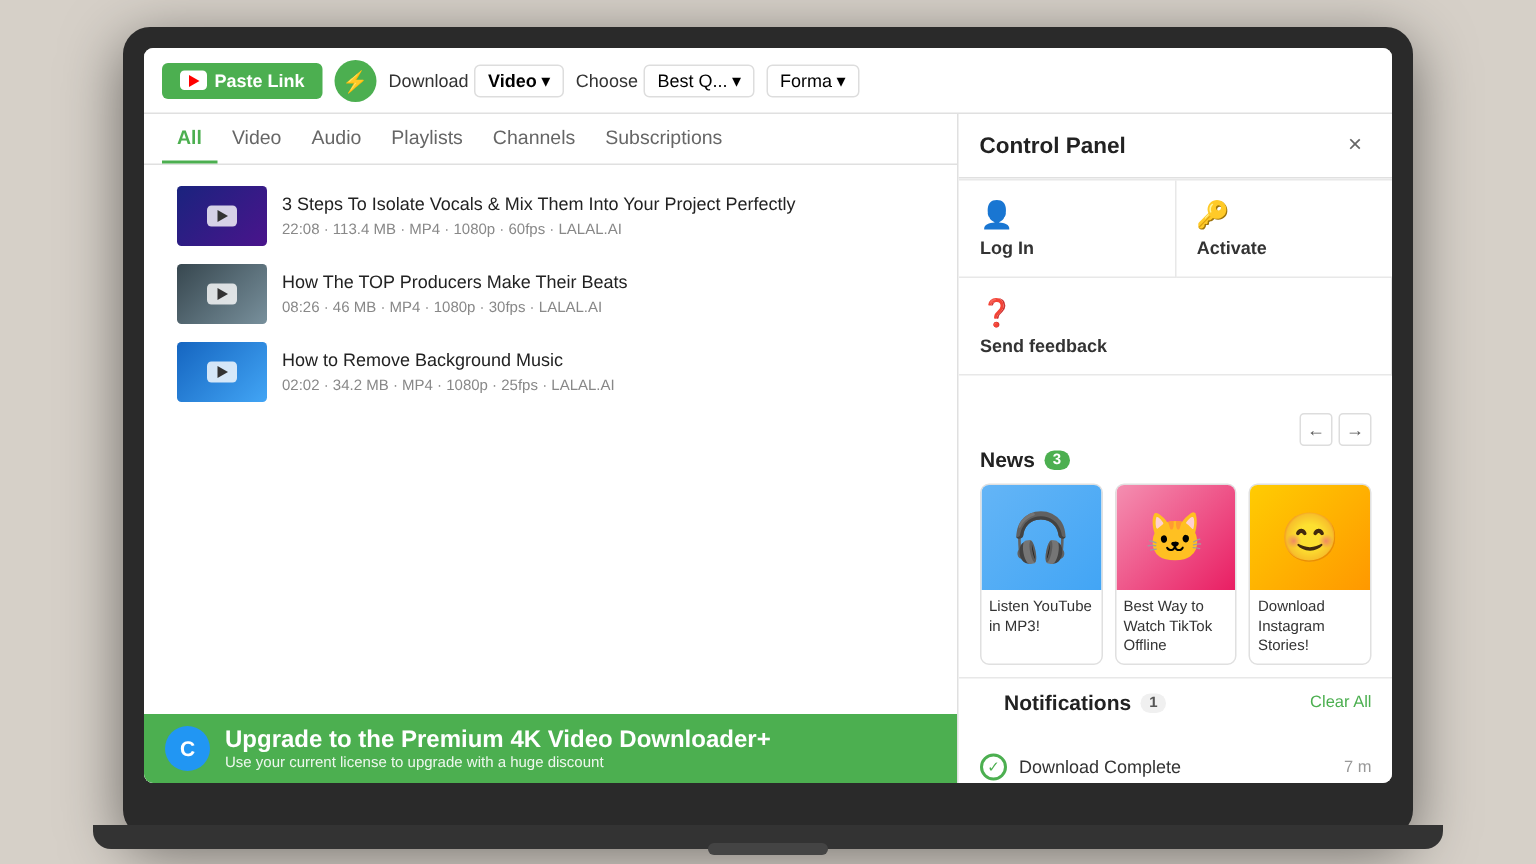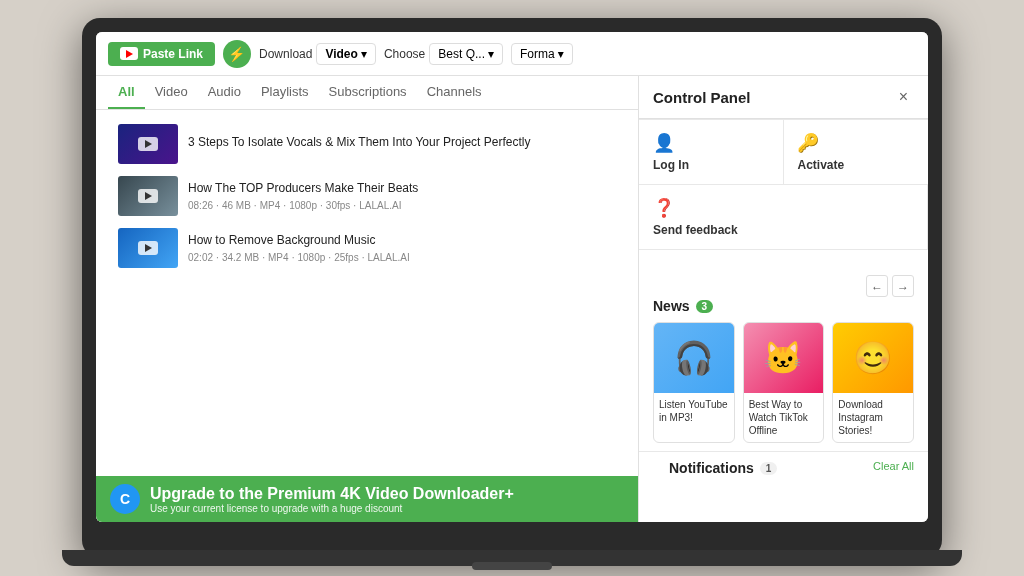--- a/index.html
+++ b/index.html
@@ -470,21 +470,21 @@
     }
 
     
     .notifications-section {
       padding: 8px 14px;
       border-top: 1px solid #e8e8e8;
     }
 
     .notif-header {
       display: flex;
-      align-items: flex-start;
+      align-items: center;
       justify-content: space-between;
       margin-bottom: 20px;
       padding-left: 16px;
     }
 
     .notif-title-row {
       display: flex;
       align-items: center;
       gap: 6px;
     }
@@ -584,32 +584,33 @@
 
       <div class="main-area">
 
         <div class="left-panel">
 
           <div class="tabs">
             <div class="tab active">All</div>
             <div class="tab">Video</div>
             <div class="tab">Audio</div>
             <div class="tab">Playlists</div>
+            <div class="tab">Channels</div>
             <div class="tab">Subscriptions</div>
-            <div class="tab">Channels</div>
           </div>
 
           <div class="video-list">
 
             <div class="video-item">
               <div class="video-thumb thumb-1">
                 <div class="thumb-play"></div>
               </div>
               <div class="video-info">
                 <div class="video-title">3 Steps To Isolate Vocals &amp; Mix Them Into Your Project Perfectly</div>
+                <div class="video-meta">22:08 · 113.4 MB · MP4 · 1080p · 60fps · LALAL.AI</div>
               </div>
             </div>
 
             <div class="video-item">
               <div class="video-thumb thumb-2">
                 <div class="thumb-play"></div>
               </div>
               <div class="video-info">
                 <div class="video-title">How The TOP Producers Make Their Beats</div>
                 <div class="video-meta">08:26 · 46 MB · MP4 · 1080p · 30fps · LALAL.AI</div>
@@ -700,20 +701,25 @@
 
             <div class="notifications-section">
               <div class="notif-header">
                 <div class="notif-title-row">
                   <span class="notif-title">Notifications</span>
                   <span class="notif-count">1</span>
                 </div>
                 <button class="clear-all-btn">Clear All</button>
               </div>
 
+              <div class="notif-item">
+                <div class="notif-check"></div>
+                <span class="notif-text">Download Complete</span>
+                <span class="notif-time">7 m</span>
+              </div>
             </div>
 
           </div>
         </div>
 
       </div>
     </div>
   </div>
   <div class="laptop-base">
     <div class="laptop-notch"></div>

